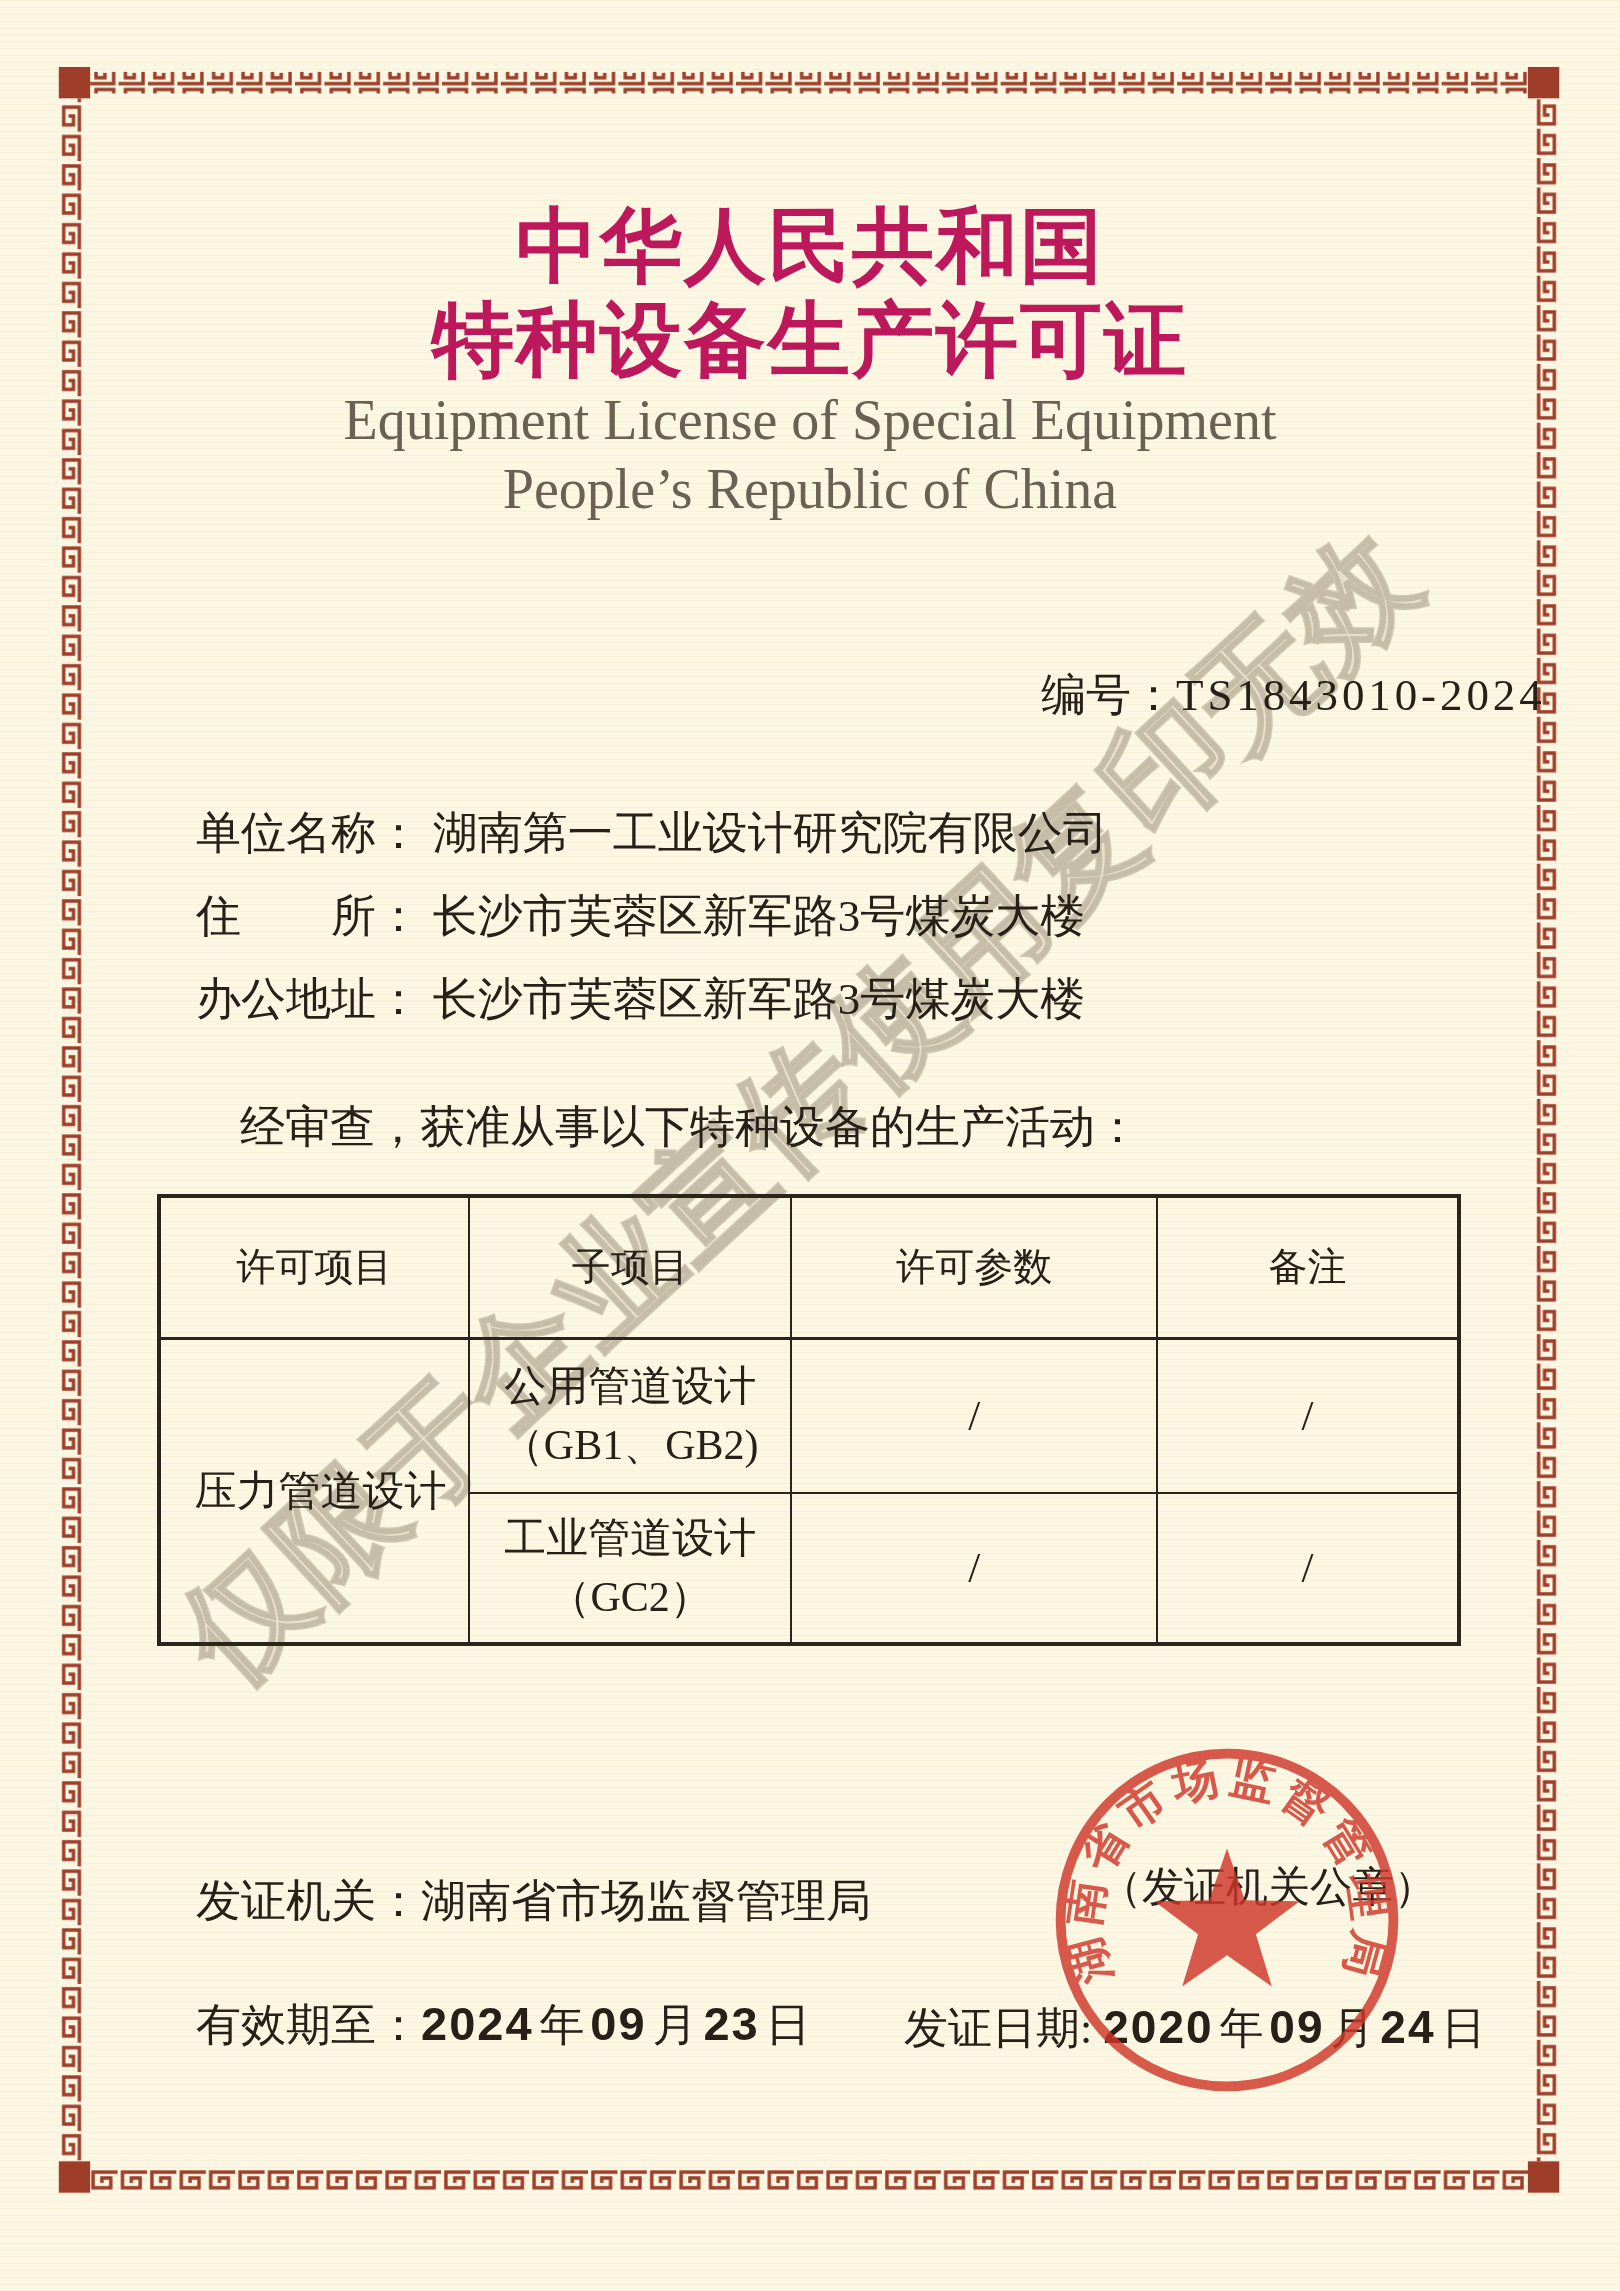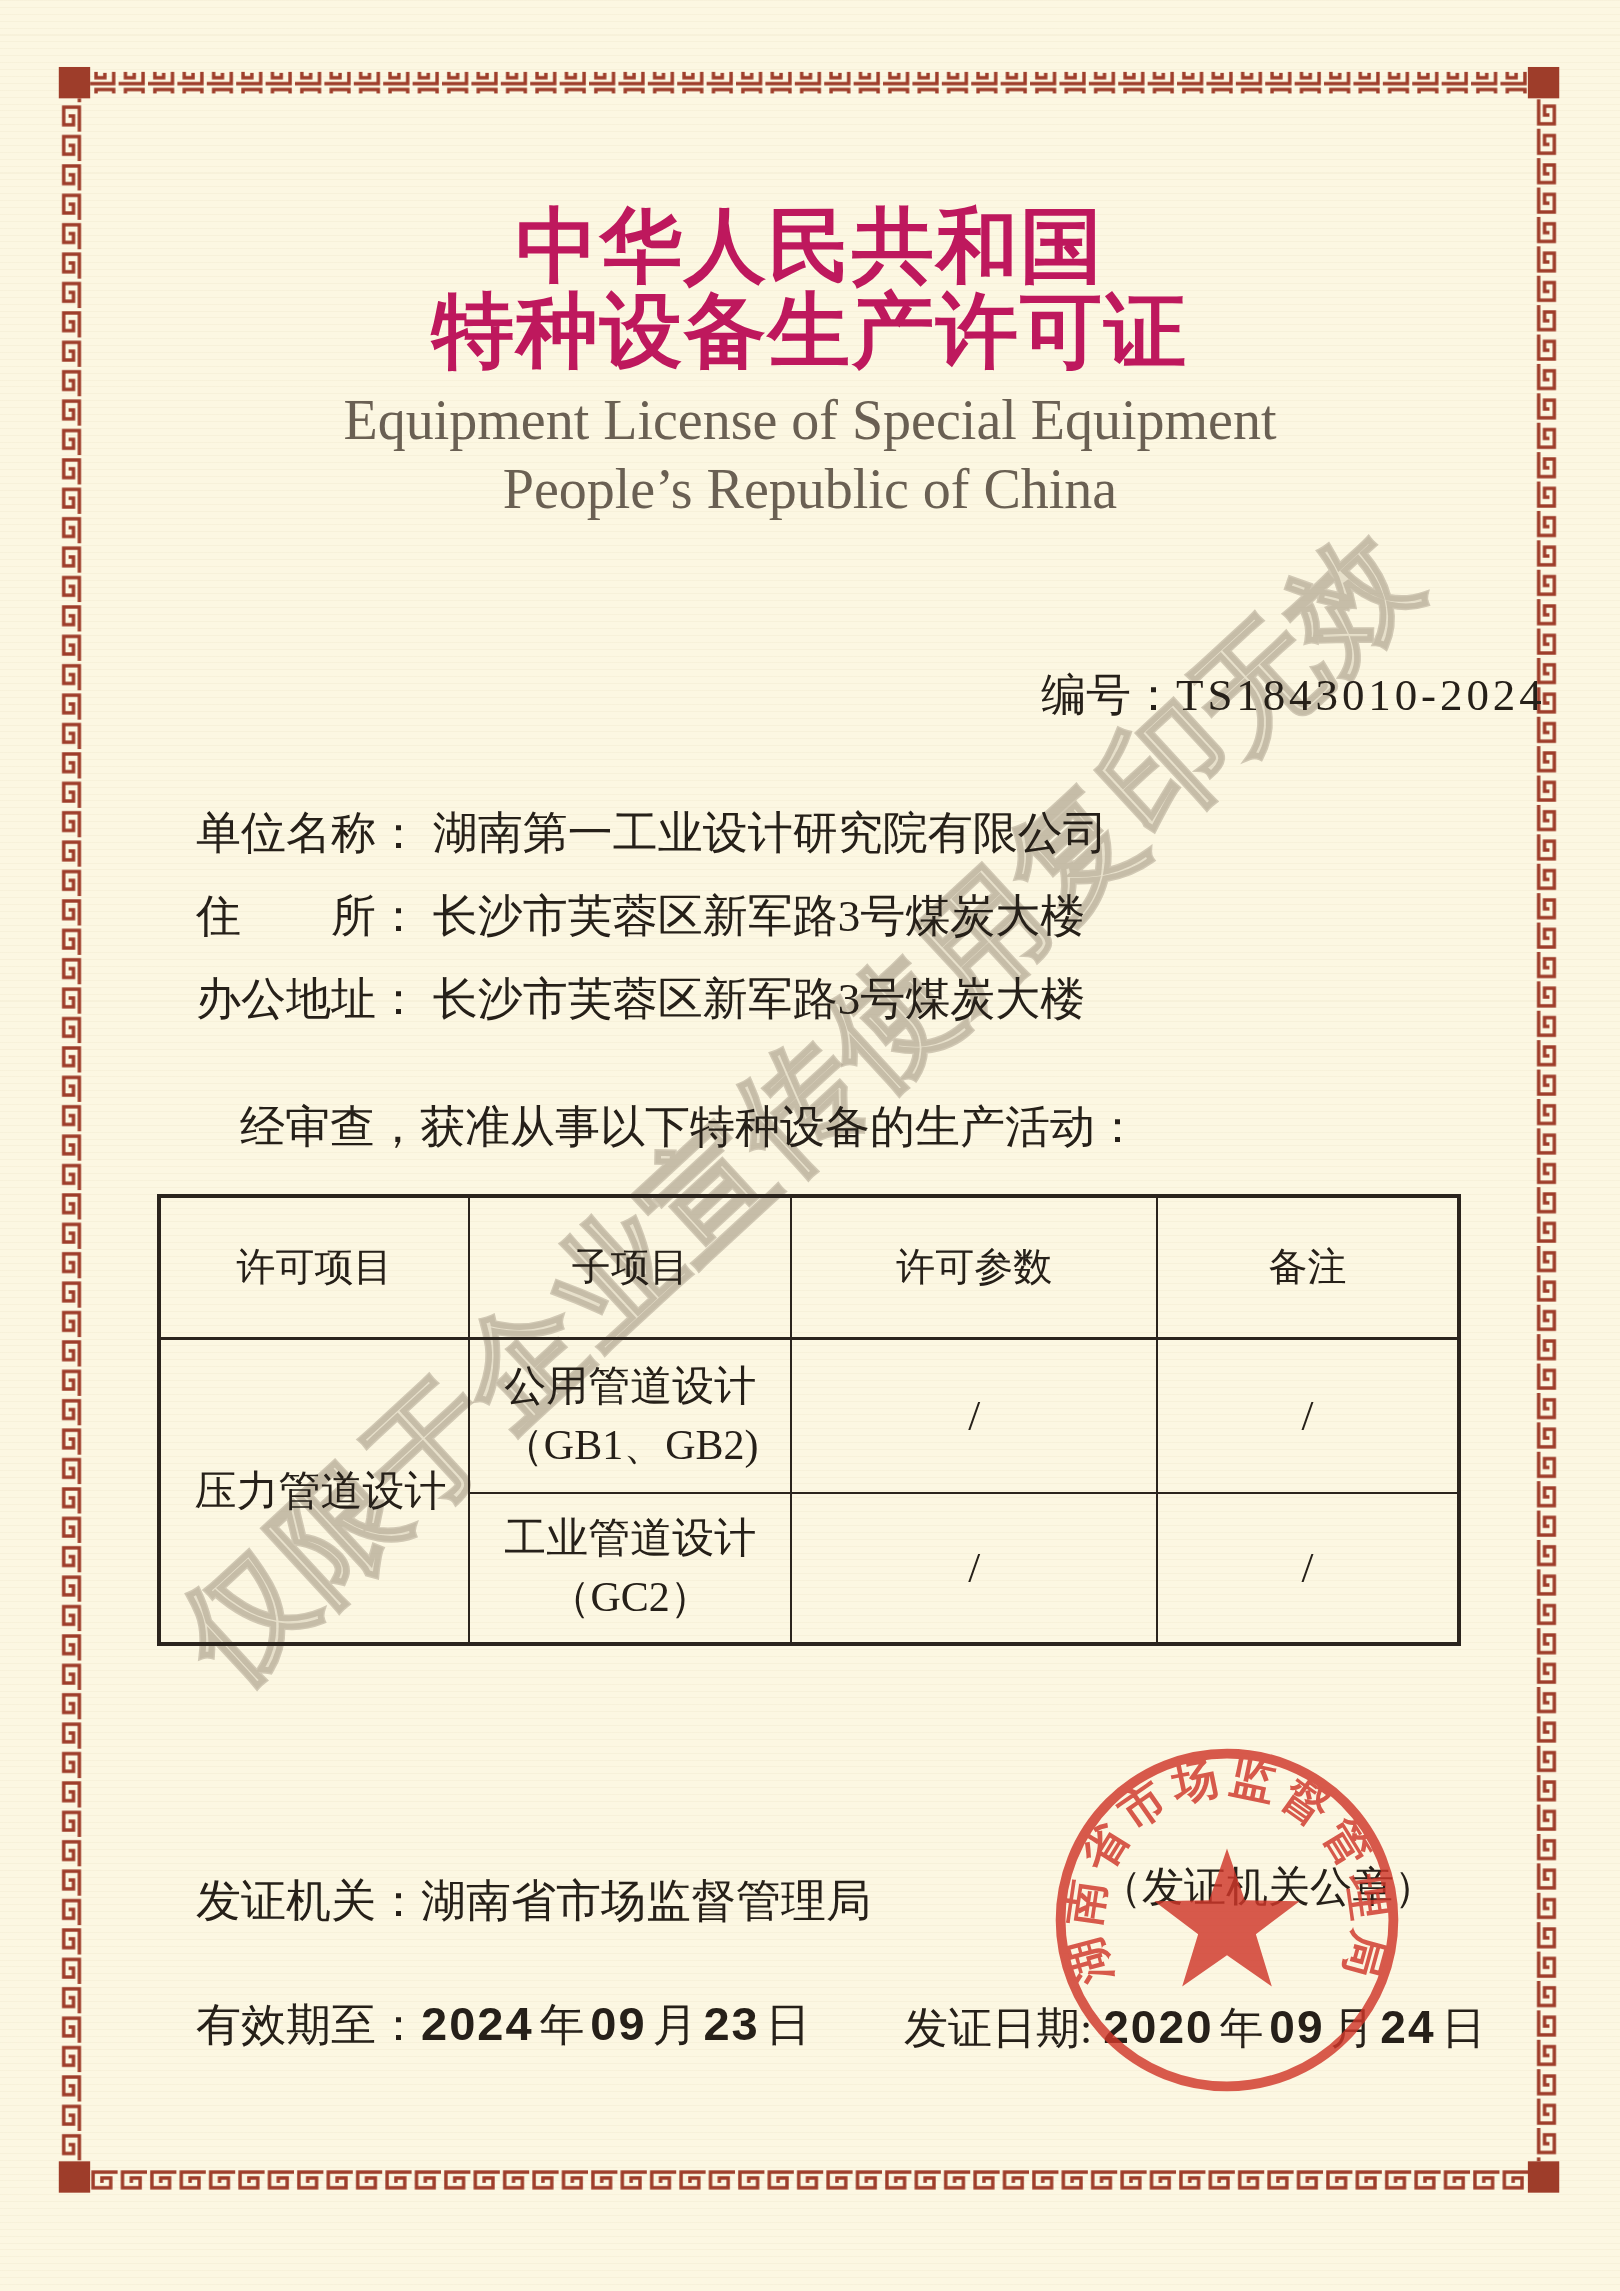--- a/index.html
+++ b/index.html
@@ -28,21 +28,21 @@
 
   .layer { position:absolute; inset:0; z-index:2; }
 
   
   .title-cn {
     position:absolute; left:0; width:100%; text-align:center;
     font-size:82px; line-height:1; font-weight:bold; color:#be185d;
     letter-spacing:2px; white-space:nowrap;
   }
   .title-cn.l1 { top:206px; }
-  .title-cn.l2 { top:291px; }
+  .title-cn.l2 { top:300px; }
   .title-en {
     position:absolute; left:0; width:100%; text-align:center;
     font-size:56px; line-height:1; color:#6a6053; white-space:nowrap;
   }
   .title-en.l1 { top:392px; }
   .title-en.l2 { top:461px; }
 
   
   .no-line { position:absolute; left:1041px; top:668px; font-size:45px; line-height:1.2; white-space:nowrap; }
   .no-line .num { font-family:"Liberation Serif", serif; letter-spacing:3.9px; }

